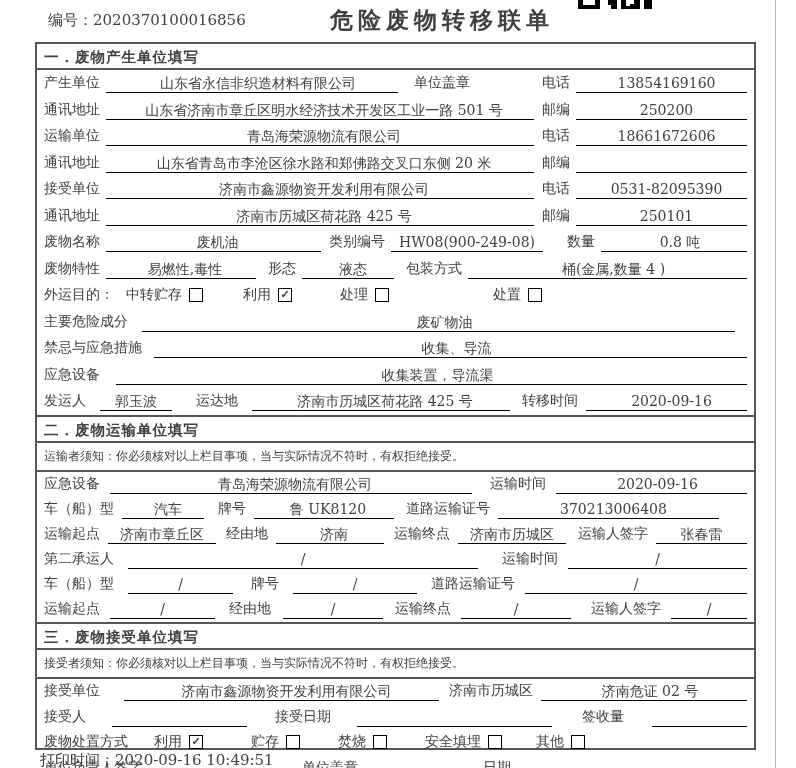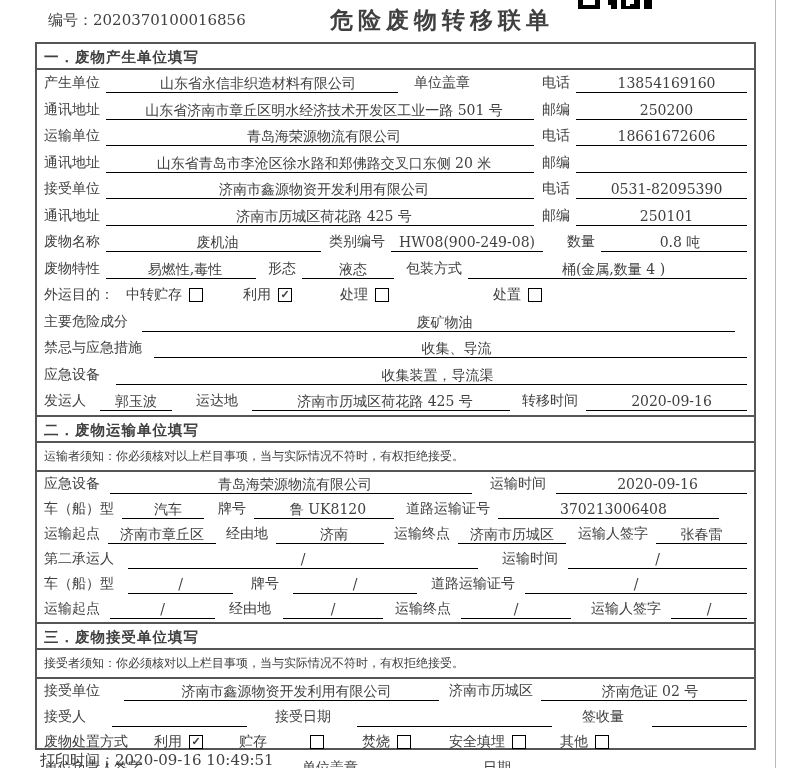--- a/index.html
+++ b/index.html
@@ -250,21 +250,21 @@
       <span class="lbl" style="margin-left:30px;">签收量</span>
       <span class="ul fill" style="margin-left:28px;"></span>
     </div>
 
     <div class="row r3">
       <span class="lbl">废物处置方式</span>
       <span class="cbg" style="margin-left:26px;">
         <span>利用</span>
         <span class="cb">✓</span>
       </span>
-      <span class="cbg" style="margin-left:36px;gap:36px;">
+      <span class="cbg" style="margin-left:48px;">
         <span>贮存</span>
         <span class="cb"></span>
       </span>
       <span class="cbg" style="margin-left:38px;">
         <span>焚烧</span>
         <span class="cb"></span>
       </span>
       <span class="cbg" style="margin-left:38px;">
         <span>安全填埋</span>
         <span class="cb"></span>

